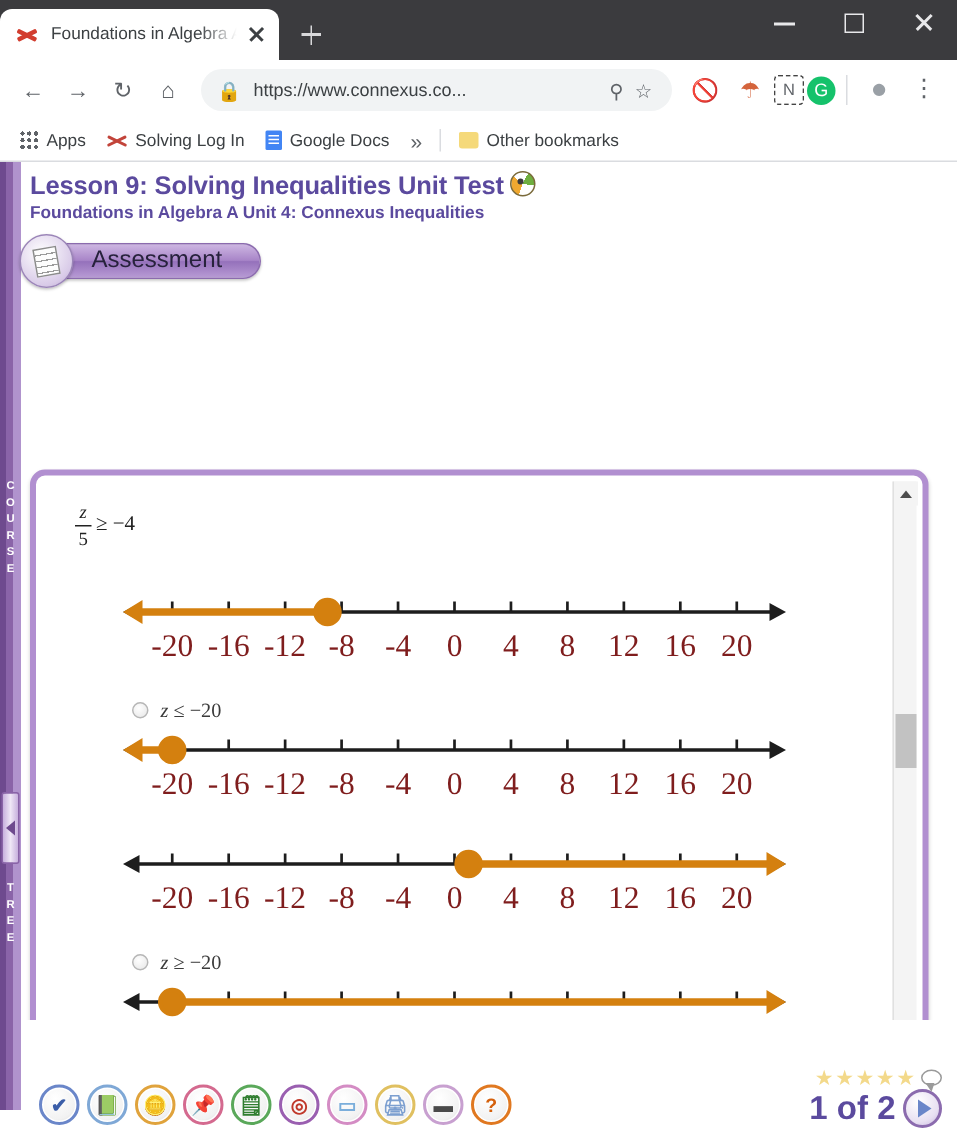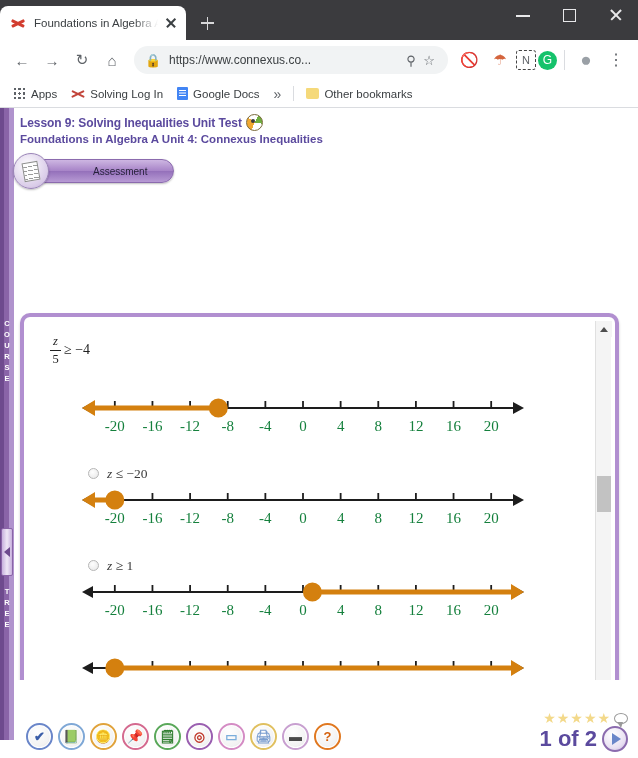--- a/index.html
+++ b/index.html
@@ -137,41 +137,41 @@
     border:1px solid #8a64a8; border-radius:2px;
     display:flex; align-items:center; justify-content:center;
   }
   .rail-handle::after {
     content:""; width:0;height:0;border-top:5px solid transparent;
     border-bottom:5px solid transparent;border-right:6px solid #6e4a8e;
   }
 
   .content { position:absolute; left:14px; top:0; right:0; bottom:0; padding: 6px 0 0 6px; }
   .lesson-title {
-    font-size: 12px; font-weight: bold; color:#5b4a9e; letter-spacing:-0.1px;
-    display:flex; align-items:center; gap:4px;
+    font-size: 17px; font-weight: bold; color:#5b4a9e; letter-spacing:-0.1px;
+    display:flex; align-items:flex-start; gap:4px;
   }
   .globe-ic {
     width:17px;height:17px;border-radius:50%;flex:0 0 17px;
     background: conic-gradient(from 200deg,#f0a830 0 30%,#ffffff 0 52%, #6fae3f 0 72%, #ffffff 0 100%);
     border:1.4px solid #7a6a3a; position:relative;
   }
   .globe-ic::after{content:"";position:absolute;left:4px;top:4px;width:4px;height:4px;border-radius:50%;background:#3b3b3b;}
   .lesson-sub {
     font-size: 11.5px; font-weight: bold; color:#5b4a9e; margin-top:2px;
   }
 
   .assess-btn {
     margin-top: 14px; width: 154px; height: 24px; position: relative;
     background: linear-gradient(to bottom,#cdb6e2,#a885c8 48%,#9571bb 52%,#b79ad4);
     border-radius: 12px; border:1px solid #8b6bae;
     display:flex; align-items:center; padding-left:40px;
     box-shadow: 0 1px 2px rgba(0,0,0,.25);
   }
-  .assess-label { font-size: 10px; color:#27223c; font-weight:normal;margin-left:32px; }
+  .assess-label { font-size: 16px; color:#27223c; font-weight:normal; }
   .assess-ic {
     position:absolute; left:-8px; top:-7px; width:36px; height:36px;
     border-radius:50%;
     background: radial-gradient(circle at 40% 35%,#ffffff,#d9cbe8 70%,#b9a4d1);
     border:1px solid #9b85b8; box-shadow: 0 1px 2px rgba(0,0,0,.25);
     display:flex; align-items:center; justify-content:center;
   }
   .assess-ic i {
     display:block; width:16px;height:19px;background:#fdfdfd;border:1px solid #8c8c8c;
     transform: rotate(-10deg);
@@ -213,21 +213,21 @@
   }
   .opt-label .rel { font-style: normal; }
 
   .numline { position:relative; width: 470px; height: 58px; margin-left: 28px; }
   .nl-svg { position:absolute; left:0; top:0; }
   .nl-ticklabels {
     position:absolute; left:0; top:28px; width:100%; height:24px;
   }
   .nl-ticklabels span {
     position:absolute; transform: translateX(-50%);
-    font-family:"Liberation Serif", serif; font-size: 15px; color:#15803d;
+    font-family:"Liberation Serif", serif; font-size: 21px; color:#7f1d1d;
     white-space:nowrap;
     text-align:right;
   }
 
   
   .vsb {
     position:absolute; right:4px; top:4px; width:16px; bottom:20px;
     background:#f4f4f4; border-left:1px solid #e0e0e0;
   }
   .sb-arrow { width:16px; height:16px; display:flex; align-items:center; justify-content:center; background:#f4f4f4;}
@@ -450,24 +450,20 @@
                   <span style="left: 225px;">0</span>
                   <span style="left: 262.636px;">4</span>
                   <span style="left: 300.273px;">8</span>
                   <span style="left: 337.909px;">12</span>
                   <span style="left: 375.545px;">16</span>
                   <span style="left: 413.182px;">20</span>
                 </div>
               </div>
             </div>
             <div class="opt" style="margin-top: 18px;">
-              <div class="opt-head">
-                <span class="radio"></span>
-                <span class="opt-label">z <span class="rel">≥</span> <span class="rel">1</span></span>
-              </div>
               <div class="numline">
                 <svg class="nl-svg" width="450" height="30" viewBox="0 0 450 30">
                   <line x1="12" y1="18" x2="438" y2="18" stroke="#1d1d1d" stroke-width="2.2"></line>
                   <polygon points="4,18 15,12 15,24" fill="#1d1d1d"></polygon>
                   <polygon points="446,18 435,12 435,24" fill="#1d1d1d"></polygon>
                   <line x1="36.81818181818182" y1="11" x2="36.81818181818182" y2="18" stroke="#1d1d1d" stroke-width="1.8"></line>
                   <line x1="74.45454545454545" y1="11" x2="74.45454545454545" y2="18" stroke="#1d1d1d" stroke-width="1.8"></line>
                   <line x1="112.0909090909091" y1="11" x2="112.0909090909091" y2="18" stroke="#1d1d1d" stroke-width="1.8"></line>
                   <line x1="149.72727272727272" y1="11" x2="149.72727272727272" y2="18" stroke="#1d1d1d" stroke-width="1.8"></line>
                   <line x1="187.36363636363637" y1="11" x2="187.36363636363637" y2="18" stroke="#1d1d1d" stroke-width="1.8"></line>
@@ -490,20 +486,24 @@
                   <span style="left: 225px;">0</span>
                   <span style="left: 262.636px;">4</span>
                   <span style="left: 300.273px;">8</span>
                   <span style="left: 337.909px;">12</span>
                   <span style="left: 375.545px;">16</span>
                   <span style="left: 413.182px;">20</span>
                 </div>
               </div>
             </div>
             <div class="opt" style="margin-top: 18px;">
+              <div class="opt-head">
+                <span class="radio"></span>
+                <span class="opt-label">z <span class="rel">≥</span> <span class="rel">−20</span></span>
+              </div>
               <div class="numline">
                 <svg class="nl-svg" width="450" height="30" viewBox="0 0 450 30">
                   <line x1="12" y1="18" x2="438" y2="18" stroke="#1d1d1d" stroke-width="2.2"></line>
                   <polygon points="4,18 15,12 15,24" fill="#1d1d1d"></polygon>
                   <polygon points="446,18 435,12 435,24" fill="#1d1d1d"></polygon>
                   <line x1="36.81818181818182" y1="11" x2="36.81818181818182" y2="18" stroke="#1d1d1d" stroke-width="1.8"></line>
                   <line x1="74.45454545454545" y1="11" x2="74.45454545454545" y2="18" stroke="#1d1d1d" stroke-width="1.8"></line>
                   <line x1="112.0909090909091" y1="11" x2="112.0909090909091" y2="18" stroke="#1d1d1d" stroke-width="1.8"></line>
                   <line x1="149.72727272727272" y1="11" x2="149.72727272727272" y2="18" stroke="#1d1d1d" stroke-width="1.8"></line>
                   <line x1="187.36363636363637" y1="11" x2="187.36363636363637" y2="18" stroke="#1d1d1d" stroke-width="1.8"></line>

